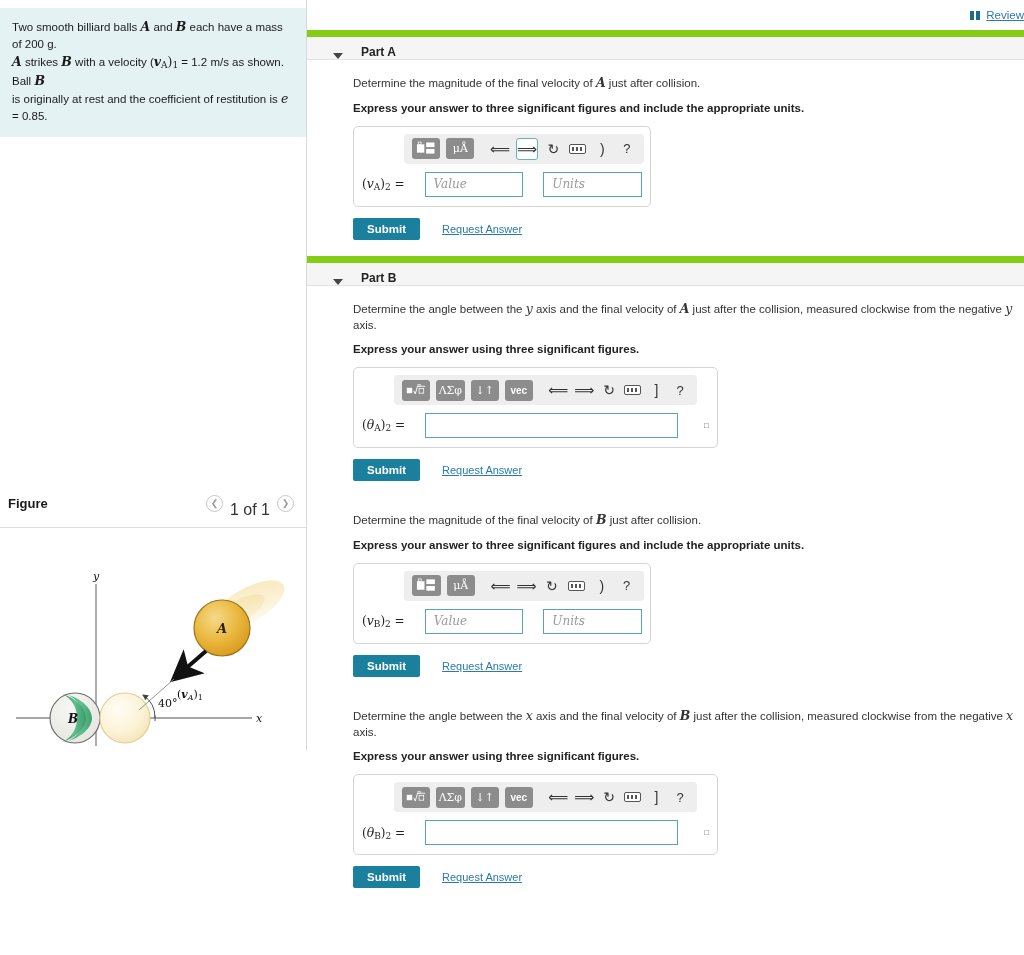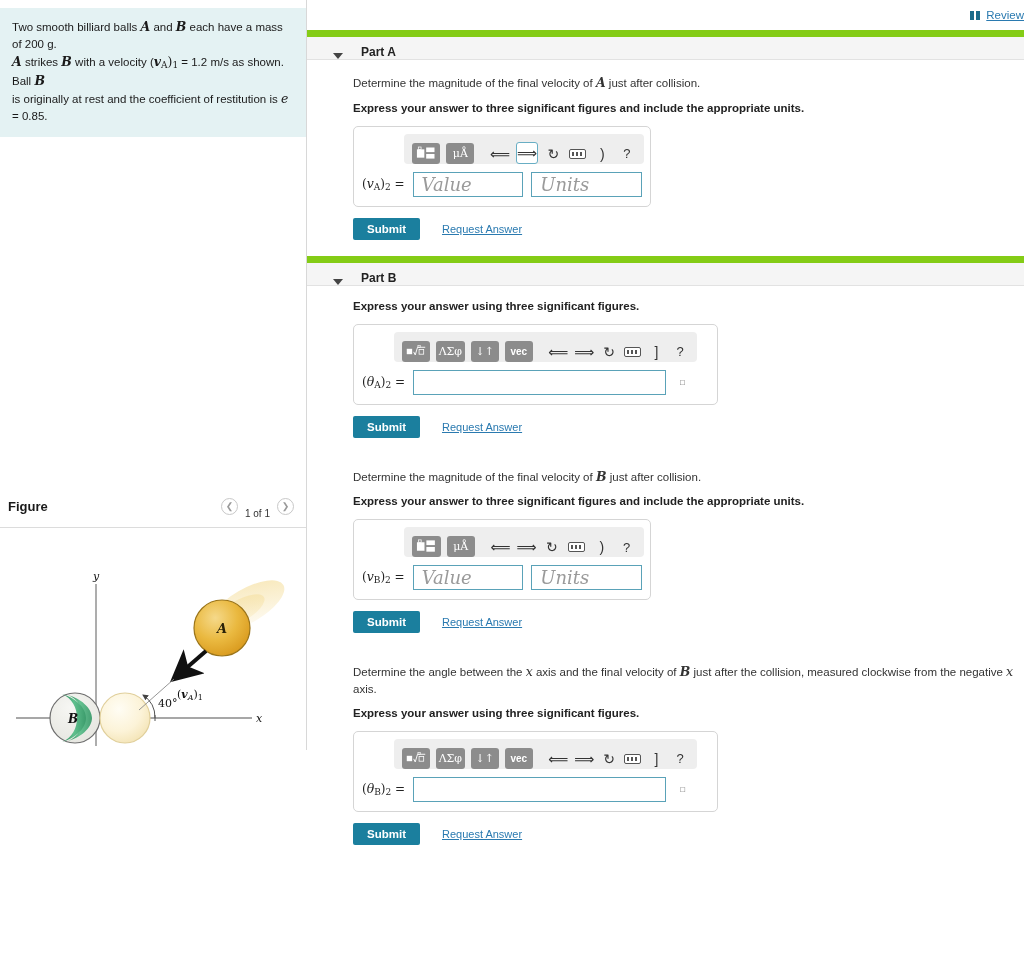--- a/index.html
+++ b/index.html
@@ -43,21 +43,21 @@
     border-bottom: 1px solid #dcdcdc;
   }
   .figure-title { font-size: 13px; font-weight: bold; color: #1a1a1a; }
   .pager { display: flex; align-items: center; gap: 7px; }
   .pager-btn {
     width: 17px; height: 17px; border-radius: 50%;
     border: 1px solid #c8c8c8; background: #fff;
     display: flex; align-items: center; justify-content: center;
     color: #9a9a9a; font-size: 9px; line-height: 1;
   }
-  .pager-label { font-size: 10px; color: #333; margin-top: 14px; }
+  .pager-label { font-size: 16px; color: #333; margin-top: 14px; }
 
   .figure-wrap {
     position: absolute; left: 0; bottom: 0;
     width: 306px; height: 212px;
     background: #fff;
   }
 
   
   .content {
     position: absolute; left: 307px; top: 0;
@@ -105,21 +105,21 @@
     border: 1px solid #d5d5d5; border-radius: 5px;
     background: #fff;
     padding: 7px 8px 9px 8px;
     display: inline-block;
   }
   .answer-box.wide { width: 365px; }
   .answer-box.narrow { width: 298px; }
 
   .toolbar {
     background: #eeeeee; border-radius: 4px;
-    height: 30px; display: flex; align-items: flex-end;
+    height: 30px; display: flex; align-items: center;
     padding: 0 8px; gap: 6px;
     margin: 0 0 8px 0;
   }
   .toolbar.tb-a { margin-left: 42px; width: 240px; }
   .toolbar.tb-b { margin-left: 32px; width: 303px; }
 
   .tb-btn {
     background: #8c8c8c; color: #fff;
     border-radius: 3px;
     min-width: 28px; height: 21px;
@@ -141,30 +141,30 @@
   .tb-ico.q { font-size: 13px; font-weight: normal; }
   .kbd-ico {
     width: 17px; height: 10px; border: 1px solid #555; border-radius: 2px;
     background: #fff; display: inline-block; position: relative;
   }
   .kbd-ico::after {
     content: ""; position: absolute; left: 2px; top: 2px; right: 2px; bottom: 2px;
     background: repeating-linear-gradient(to right, #555 0 2px, #fff 2px 4px);
   }
 
-  .ans-row { display: flex; align-items: center; gap: 8px; }
+  .ans-row { display: flex; align-items: center; gap: 20px; }
   .ans-label {
     font-family: "DejaVu Serif", serif; font-size: 12px;
     color: #222; white-space: nowrap;
   }
   .ans-input {
     border: 1px solid #5aa2b8; background: #fff;
     height: 25px; padding: 0 8px;
     font-family: "DejaVu Serif", serif; font-style: italic;
-    font-size: 18px; color: #9a9a9a;
+    font-size: 12px; color: #9a9a9a;
     display: flex; align-items: center;
   }
   .ans-input.val { width: 121px; }
   .ans-input.unit { width: 121px; }
   .ans-input.long { width: 253px; }
   .deg-mark { font-size: 8px; color: #555; margin-left: 6px; }
 
   .btn-row { margin-top: 11px; display: flex; align-items: center; gap: 22px; }
   .submit-btn {
     background: #1b7f9e; color: #fff;
@@ -322,20 +322,21 @@
         <div class="submit-btn">Submit</div>
         <a class="req-link" href="#">Request Answer</a>
       </div>
     </div>
 
     <div class="part-header">
       <span class="caret"></span>
       <span class="part-label">Part B</span>
     </div>
     <div class="part-body">
+      <p class="q-text"><span>Determine the angle between the </span><span class="mi">y</span><span> axis and the final velocity of </span><span class="mb">A</span><span> just after the collision, measured clockwise from the negative </span><span class="mi">y</span><span> axis.</span></p>
       <p class="q-instr">Express your answer using three significant figures.</p>
 
       <div class="answer-box wide">
         <div class="toolbar tb-b">
           <div class="tb-btn tpl">
             <svg width="26" height="15" viewBox="0 0 26 15">
                 <rect x="1" y="4" width="7" height="7" fill="#fff"></rect>
                 <path d="M10 8 L12 12 L15 2 L25 2" stroke="#fff" stroke-width="1.2" fill="none"></path>
                 <rect x="17" y="5" width="6" height="6" fill="none" stroke="#fff" stroke-width="1"></rect>
                 <rect x="15.5" y="-0.5" width="3" height="2.5" fill="none" stroke="#fff" stroke-width="0.8"></rect>

